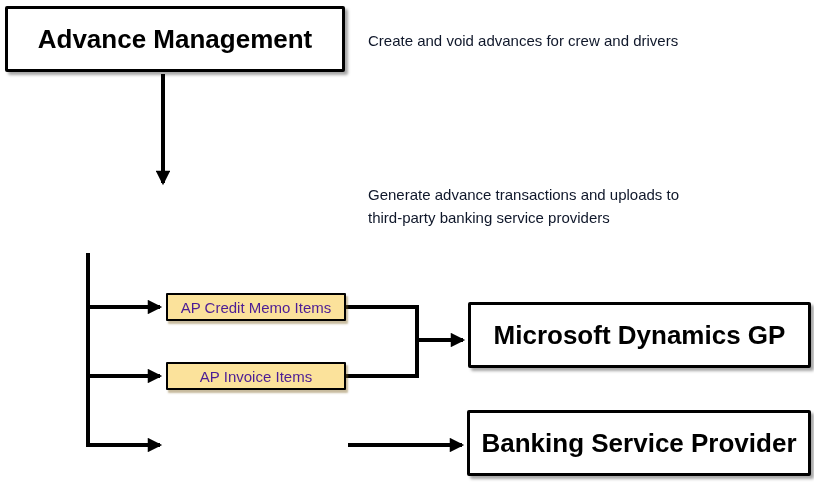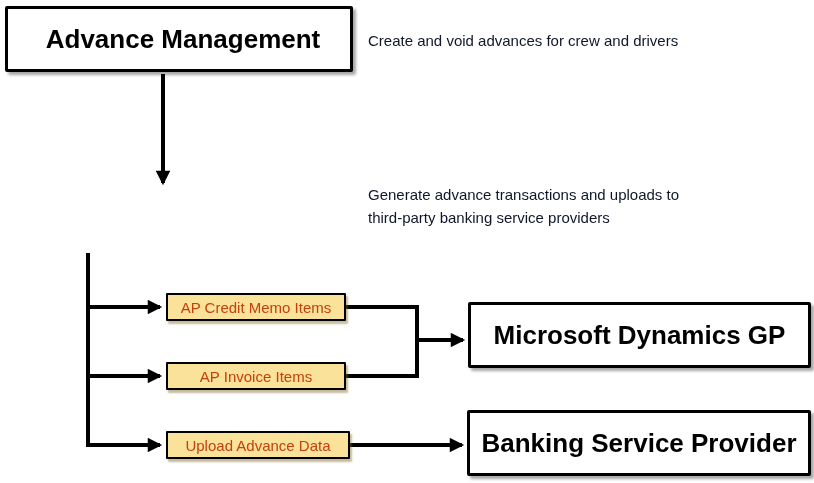--- a/index.html
+++ b/index.html
@@ -44,30 +44,30 @@
     font-weight: bold;
     color: #000000;
     letter-spacing: 0px;
   }
   .task-box {
     background: #fbe29b;
     border: 2px solid #000000;
     border-radius: 1px;
     box-shadow: 2px 3px 2px rgba(130,105,40,0.45);
     font-size: 15px;
-    color: #c2410c;
+    color: #4c1d95;
   }
   .desc {
     position: absolute;
     font-size: 15px;
     line-height: 1.5;
     color: #0f172a;
     z-index: 1;
   }
-  #box-advance-management { left: 5px;   top: 6px;   width: 334px; height: 60px; padding-left: 8px; }
+  #box-advance-management { left: 5px;   top: 6px;   width: 334px; height: 60px; }
   #box-advance-processing { left: 2px;   top: 187px; width: 334px; height: 60px; }
   #box-dynamics-gp        { left: 468px; top: 302px; width: 337px; height: 60px; }
   #box-banking-provider   { left: 467px; top: 410px; width: 338px; height: 60px; text-align: center; }
 
   #box-ap-credit-memo     { left: 166px; top: 293px; width: 176px; height: 24px; }
   #box-ap-invoice         { left: 166px; top: 362px; width: 176px; height: 24px; align-items: center; }
   #box-upload-advance     { left: 166px; top: 431px; width: 180px; height: 24px; }
 
   #desc-advance-management { left: 368px; top: 30px;  width: 430px; }
   #desc-advance-processing { left: 368px; top: 184px; width: 340px; }
@@ -102,23 +102,20 @@
   <div class="desc" id="desc-advance-processing">Generate advance transactions and uploads to third-party banking service providers</div>
 
   <div class="box task-box" id="box-ap-credit-memo">
     <span>AP Credit Memo Items</span>
   </div>
 
   <div class="box task-box" id="box-ap-invoice">
     <span>AP Invoice Items</span>
   </div>
 
-  <div class="box task-box" id="box-upload-advance">
-    <span>Upload Advance Data</span>
-  </div>
 
   <div class="box main-box" id="box-dynamics-gp">
     <span>Microsoft Dynamics GP</span>
   </div>
 
   <div class="box main-box" id="box-banking-provider">
     <span>Banking Service Provider</span>
   </div>
 
 </div>

